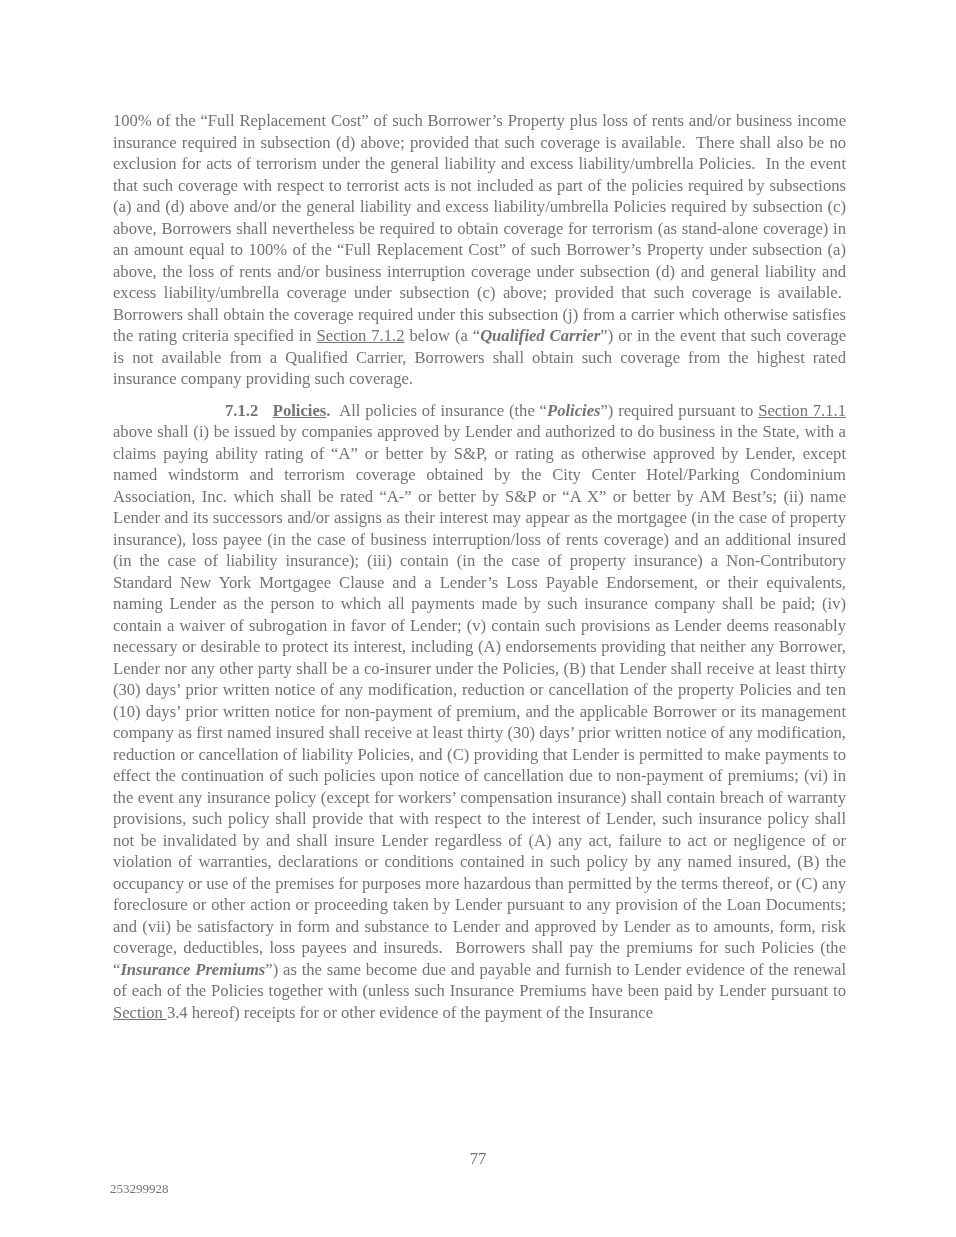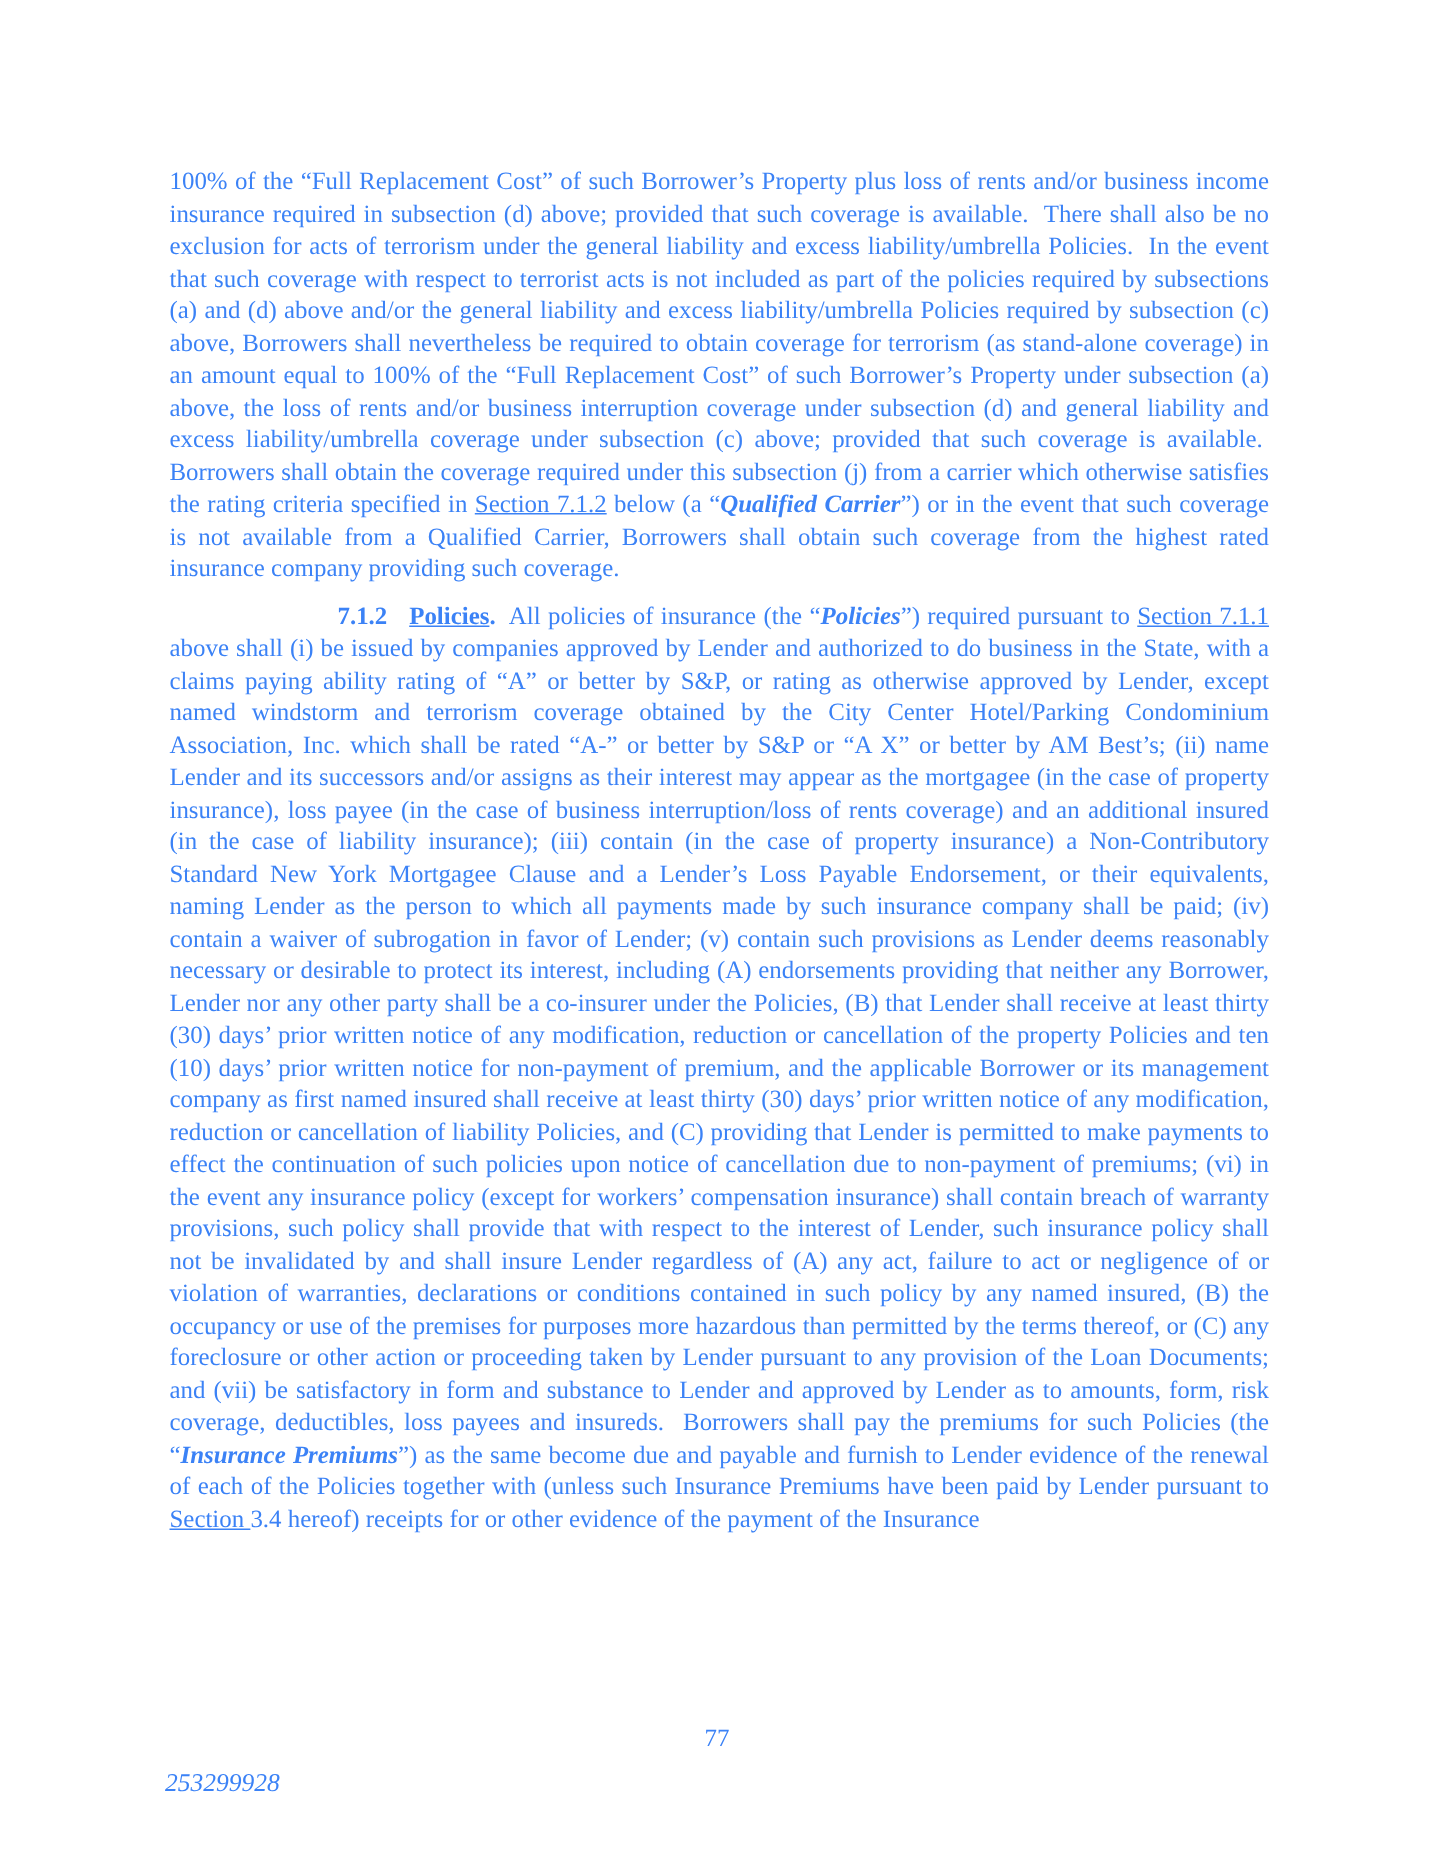--- a/index.html
+++ b/index.html
@@ -7,21 +7,21 @@
     padding: 0;
     background: #ffffff;
   }
   .page {
     position: relative;
     width: 956px;
     height: 1237px;
     background: #ffffff;
     overflow: hidden;
     font-family: "Liberation Serif", serif;
-    color: #3b82f6;
+    color: #737373;
   }
   .doc-body {
     position: absolute;
     left: 113px;
     top: 110px;
     width: 733px;
     font-size: 16.6px;
     line-height: 21.5px;
     text-align: justify;
   }
@@ -41,23 +41,22 @@
     right: 0;
     top: 1148px;
     text-align: center;
     font-size: 16.6px;
     line-height: 21px;
   }
   .footer-id {
     position: absolute;
     left: 110px;
     top: 1182px;
-    font-size: 17px;
+    font-size: 13px;
     line-height: 14px;
-    font-style: italic;
   }
 </style>
 </head>
 <body>
 
 <div class="page">
   <div class="doc-body" id="doc-body">
       <p class="para"><span class="">100% of the “Full Replacement Cost” of such Borrower’s Property plus loss of rents and/or business income insurance required in subsection (d) above; provided that such coverage is available.&nbsp; There shall also be no exclusion for acts of terrorism under the general liability and excess liability/umbrella Policies.&nbsp; In the event that such coverage with respect to terrorist acts is not included as part of the policies required by subsections (a) and (d) above and/or the general liability and excess liability/umbrella Policies required by subsection (c) above, Borrowers shall nevertheless be required to obtain coverage for terrorism (as stand-alone coverage) in an amount equal to 100% of the “Full Replacement Cost” of such Borrower’s Property under subsection (a) above, the loss of rents and/or business interruption coverage under subsection (d) and general liability and excess liability/umbrella coverage under subsection (c) above; provided that such coverage is available.&nbsp; Borrowers shall obtain the coverage required under this subsection (j) from a carrier which otherwise satisfies the rating criteria specified in </span><span class="u">Section 7.1.2</span><span class=""> below (a “</span><span class="b i ">Qualified Carrier</span><span class="">”) or in the event that such coverage is not available from a Qualified Carrier, Borrowers shall obtain such coverage from the highest rated insurance company providing such coverage.</span></p>
       <p class="para indented"><span class="b ">7.1.2</span><span class="b ">&nbsp;&nbsp; </span><span class="b u">Policies</span><span class="b ">.</span><span class="">&nbsp; All policies of insurance (the “</span><span class="b i ">Policies</span><span class="">”) required pursuant to </span><span class="u">Section 7.1.1</span><span class=""> above shall (i) be issued by companies approved by Lender and authorized to do business in the State, with a claims paying ability rating of “A” or better by S&amp;P, or rating as otherwise approved by Lender, except named windstorm and terrorism coverage obtained by the City Center Hotel/Parking Condominium Association, Inc. which shall be rated “A-” or better by S&amp;P or “A X” or better by AM Best’s; (ii) name Lender and its successors and/or assigns as their interest may appear as the mortgagee (in the case of property insurance), loss payee (in the case of business interruption/loss of rents coverage) and an additional insured (in the case of liability insurance); (iii) contain (in the case of property insurance) a Non-Contributory Standard New York Mortgagee Clause and a Lender’s Loss Payable Endorsement, or their equivalents, naming Lender as the person to which all payments made by such insurance company shall be paid; (iv) contain a waiver of subrogation in favor of Lender; (v) contain such provisions as Lender deems reasonably necessary or desirable to protect its interest, including (A) endorsements providing that neither any Borrower, Lender nor any other party shall be a co-insurer under the Policies, (B) that Lender shall receive at least thirty (30) days’ prior written notice of any modification, reduction or cancellation of the property Policies and ten (10) days’ prior written notice for non-payment of premium, and the applicable Borrower or its management company as first named insured shall receive at least thirty (30) days’ prior written notice of any modification, reduction or cancellation of liability Policies, and (C) providing that Lender is permitted to make payments to effect the continuation of such policies upon notice of cancellation due to non-payment of premiums; (vi) in the event any insurance policy (except for workers’ compensation insurance) shall contain breach of warranty provisions, such policy shall provide that with respect to the interest of Lender, such insurance policy shall not be invalidated by and shall insure Lender regardless of (A) any act, failure to act or negligence of or violation of warranties, declarations or conditions contained in such policy by any named insured, (B) the occupancy or use of the premises for purposes more hazardous than permitted by the terms thereof, or (C) any foreclosure or other action or proceeding taken by Lender pursuant to any provision of the Loan Documents; and (vii) be satisfactory in form and substance to Lender and approved by Lender as to amounts, form, risk coverage, deductibles, loss payees and insureds.&nbsp; Borrowers shall pay the premiums for such Policies (the “</span><span class="b i ">Insurance Premiums</span><span class="">”) as the same become due and payable and furnish to Lender evidence of the renewal of each of the Policies together with (unless such Insurance Premiums have been paid by Lender pursuant to </span><span class="u">Section </span><span class="">3.4 hereof) receipts for or other evidence of the payment of the Insurance</span></p>
     </div>

